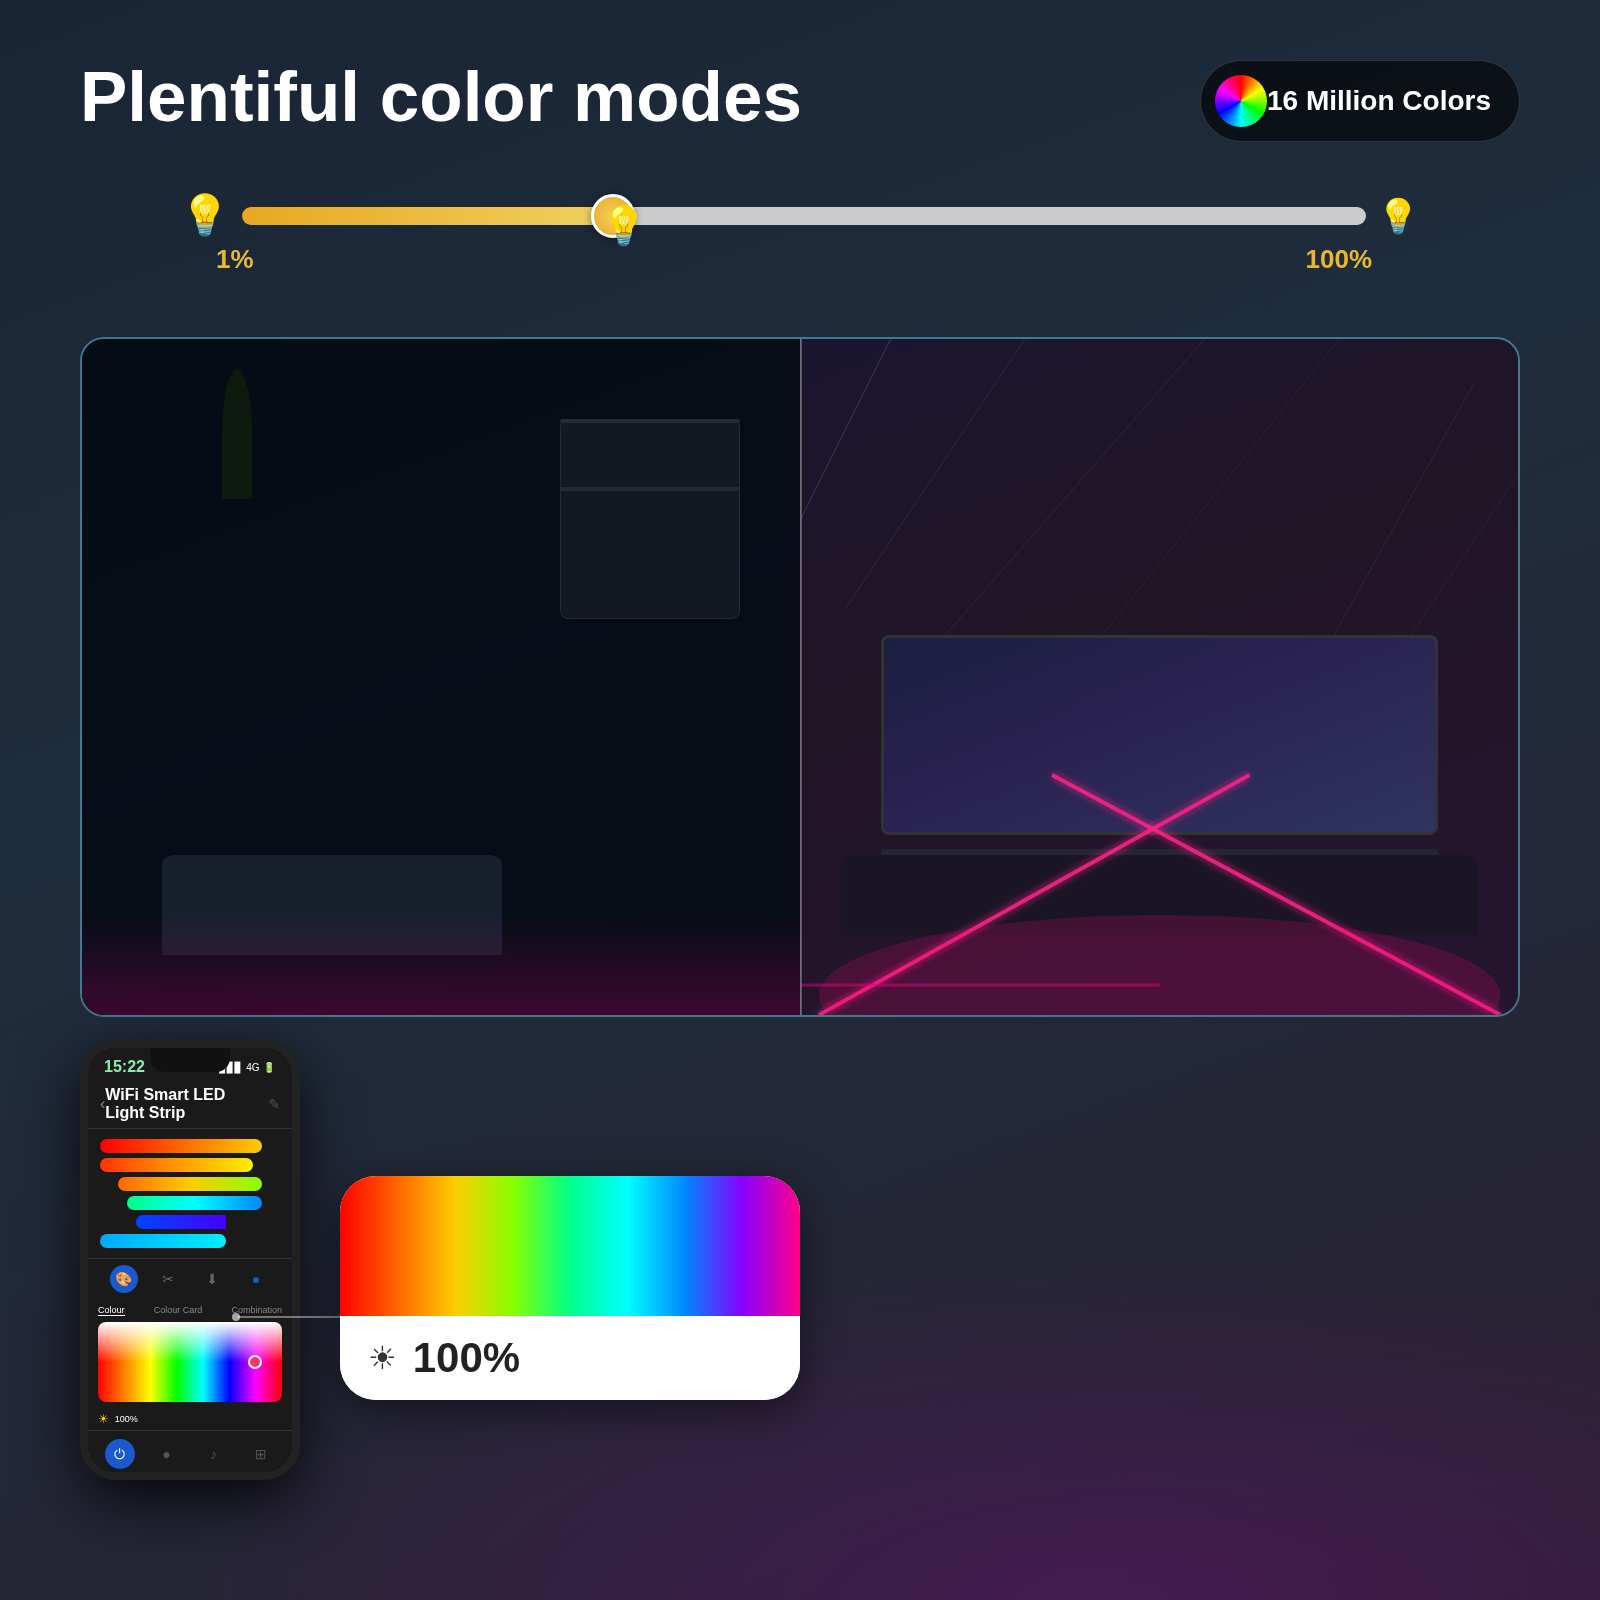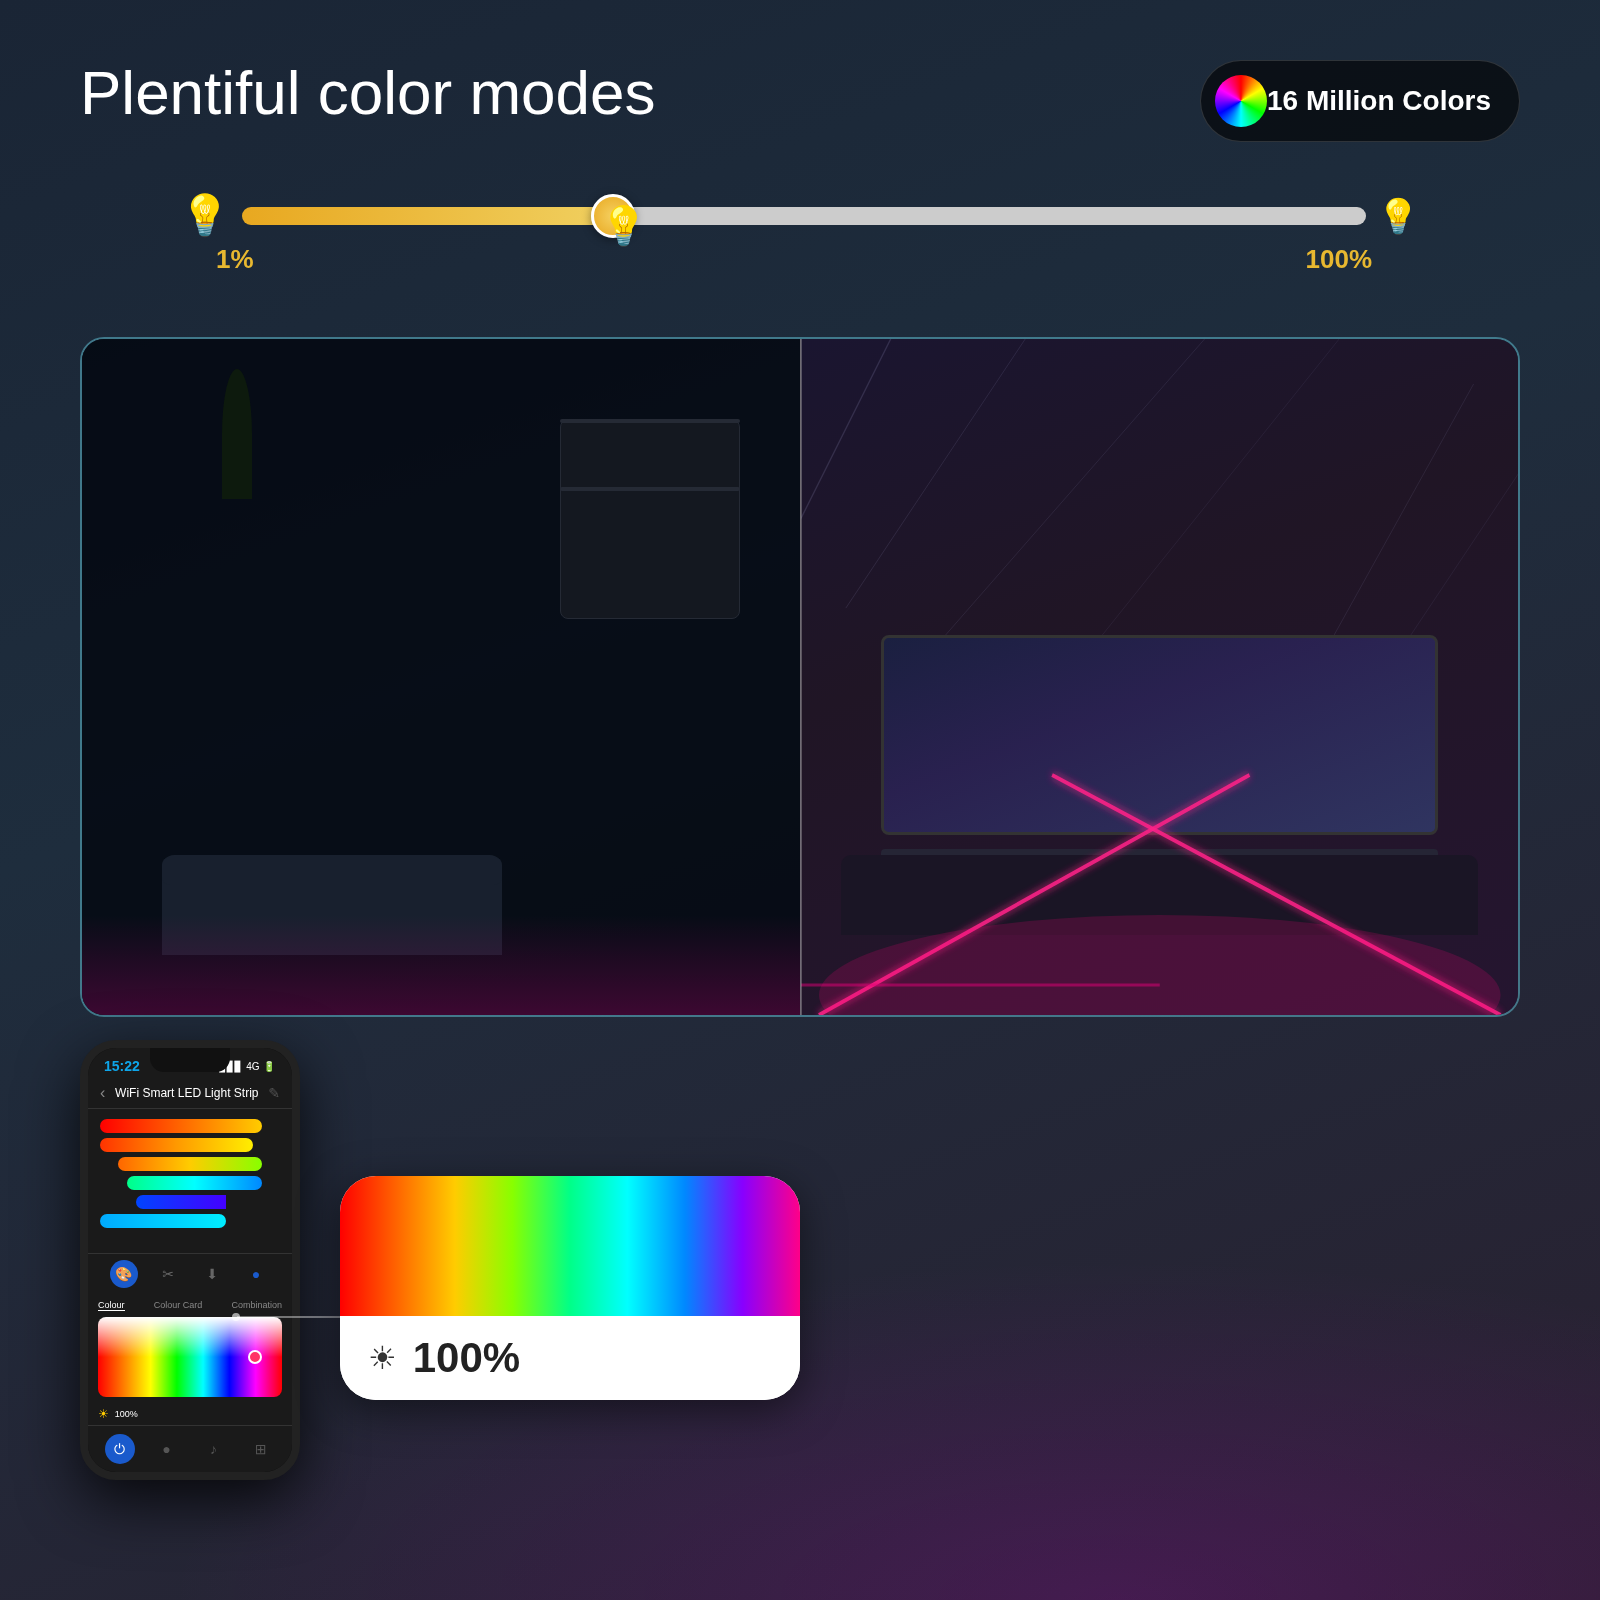--- a/index.html
+++ b/index.html
@@ -23,22 +23,22 @@
 
     
     .header {
       display: flex;
       justify-content: space-between;
       align-items: flex-start;
       margin-bottom: 50px;
     }
 
     .main-title {
-      font-size: 62px;
-      font-weight: 400;
+      font-size: 71px;
+      font-weight: 700;
       color: #ffffff;
       line-height: 1.05;
       max-width: 780px;
     }
 
     .color-badge {
       display: flex;
       align-items: center;
       background: rgba(0,0,0,0.6);
       border-radius: 50px;
@@ -170,22 +170,22 @@
 
     .phone-status-bar {
       display: flex;
       justify-content: space-between;
       align-items: center;
       padding: 6px 16px;
       padding-top: 10px;
     }
 
     .phone-time {
-      color: #0ea5e9;
-      font-size: 14px;
+      color: #86efac;
+      font-size: 16px;
       font-weight: 700;
     }
 
     .phone-icons {
       display: flex;
       gap: 4px;
       align-items: center;
     }
 
     .phone-signal {
@@ -201,22 +201,22 @@
       border-bottom: 1px solid #333;
     }
 
     .phone-back-arrow {
       color: #888;
       font-size: 16px;
     }
 
     .phone-title {
       color: #fff;
-      font-size: 12px;
-      font-weight: 400;
+      font-size: 16px;
+      font-weight: 700;
     }
 
     .phone-edit {
       color: #555;
       font-size: 14px;
     }
 
     
     .phone-led-area {
       padding: 10px 12px;

